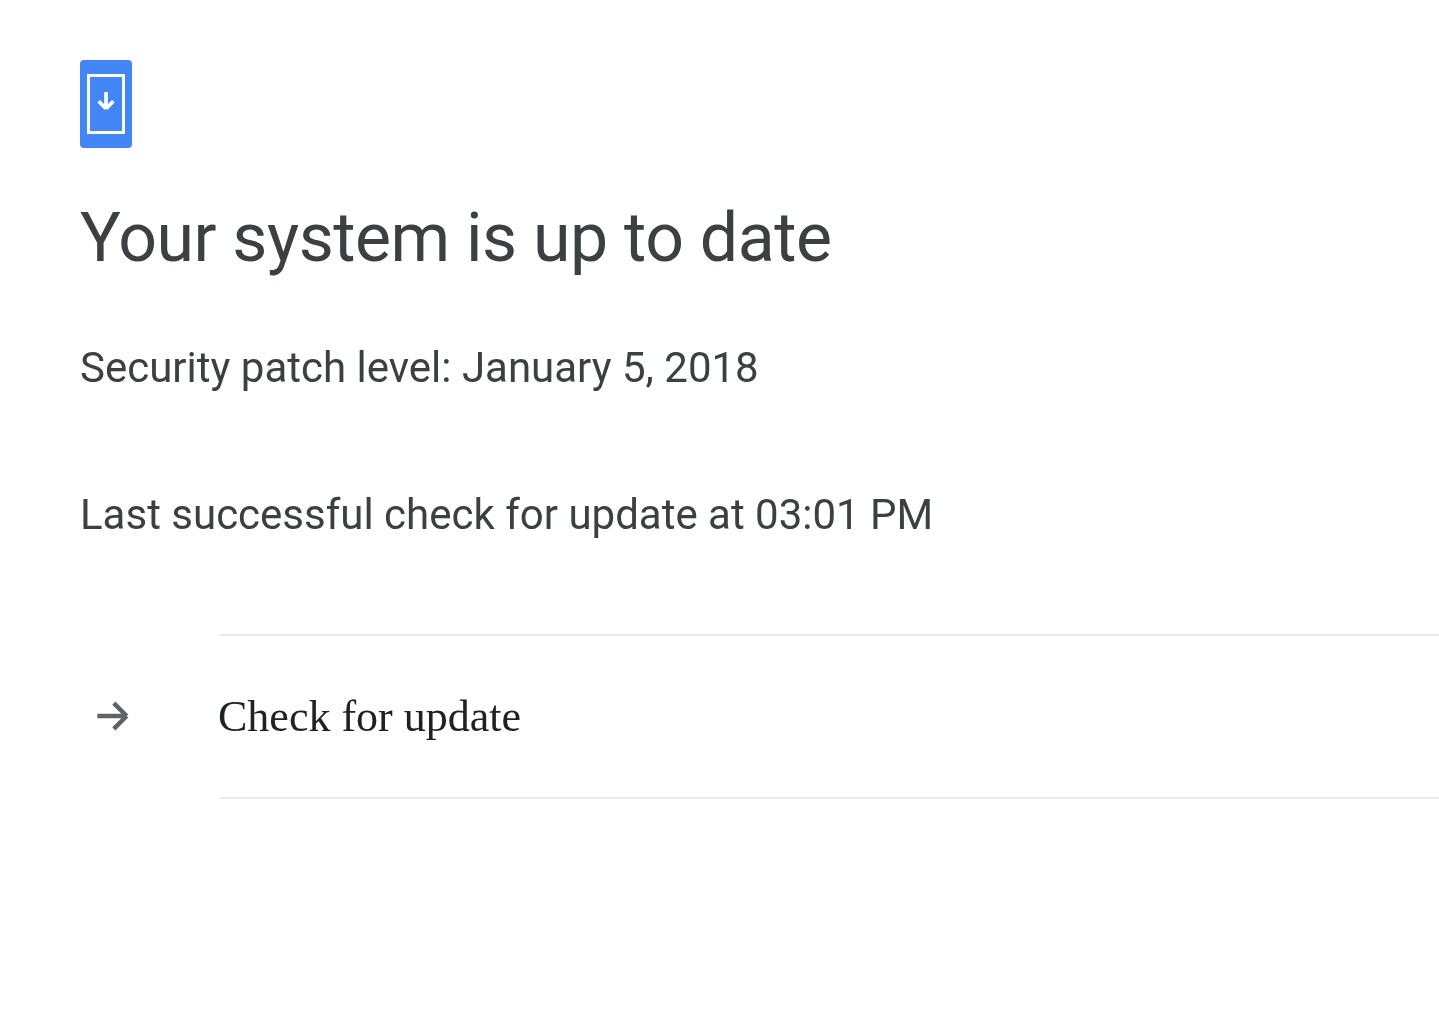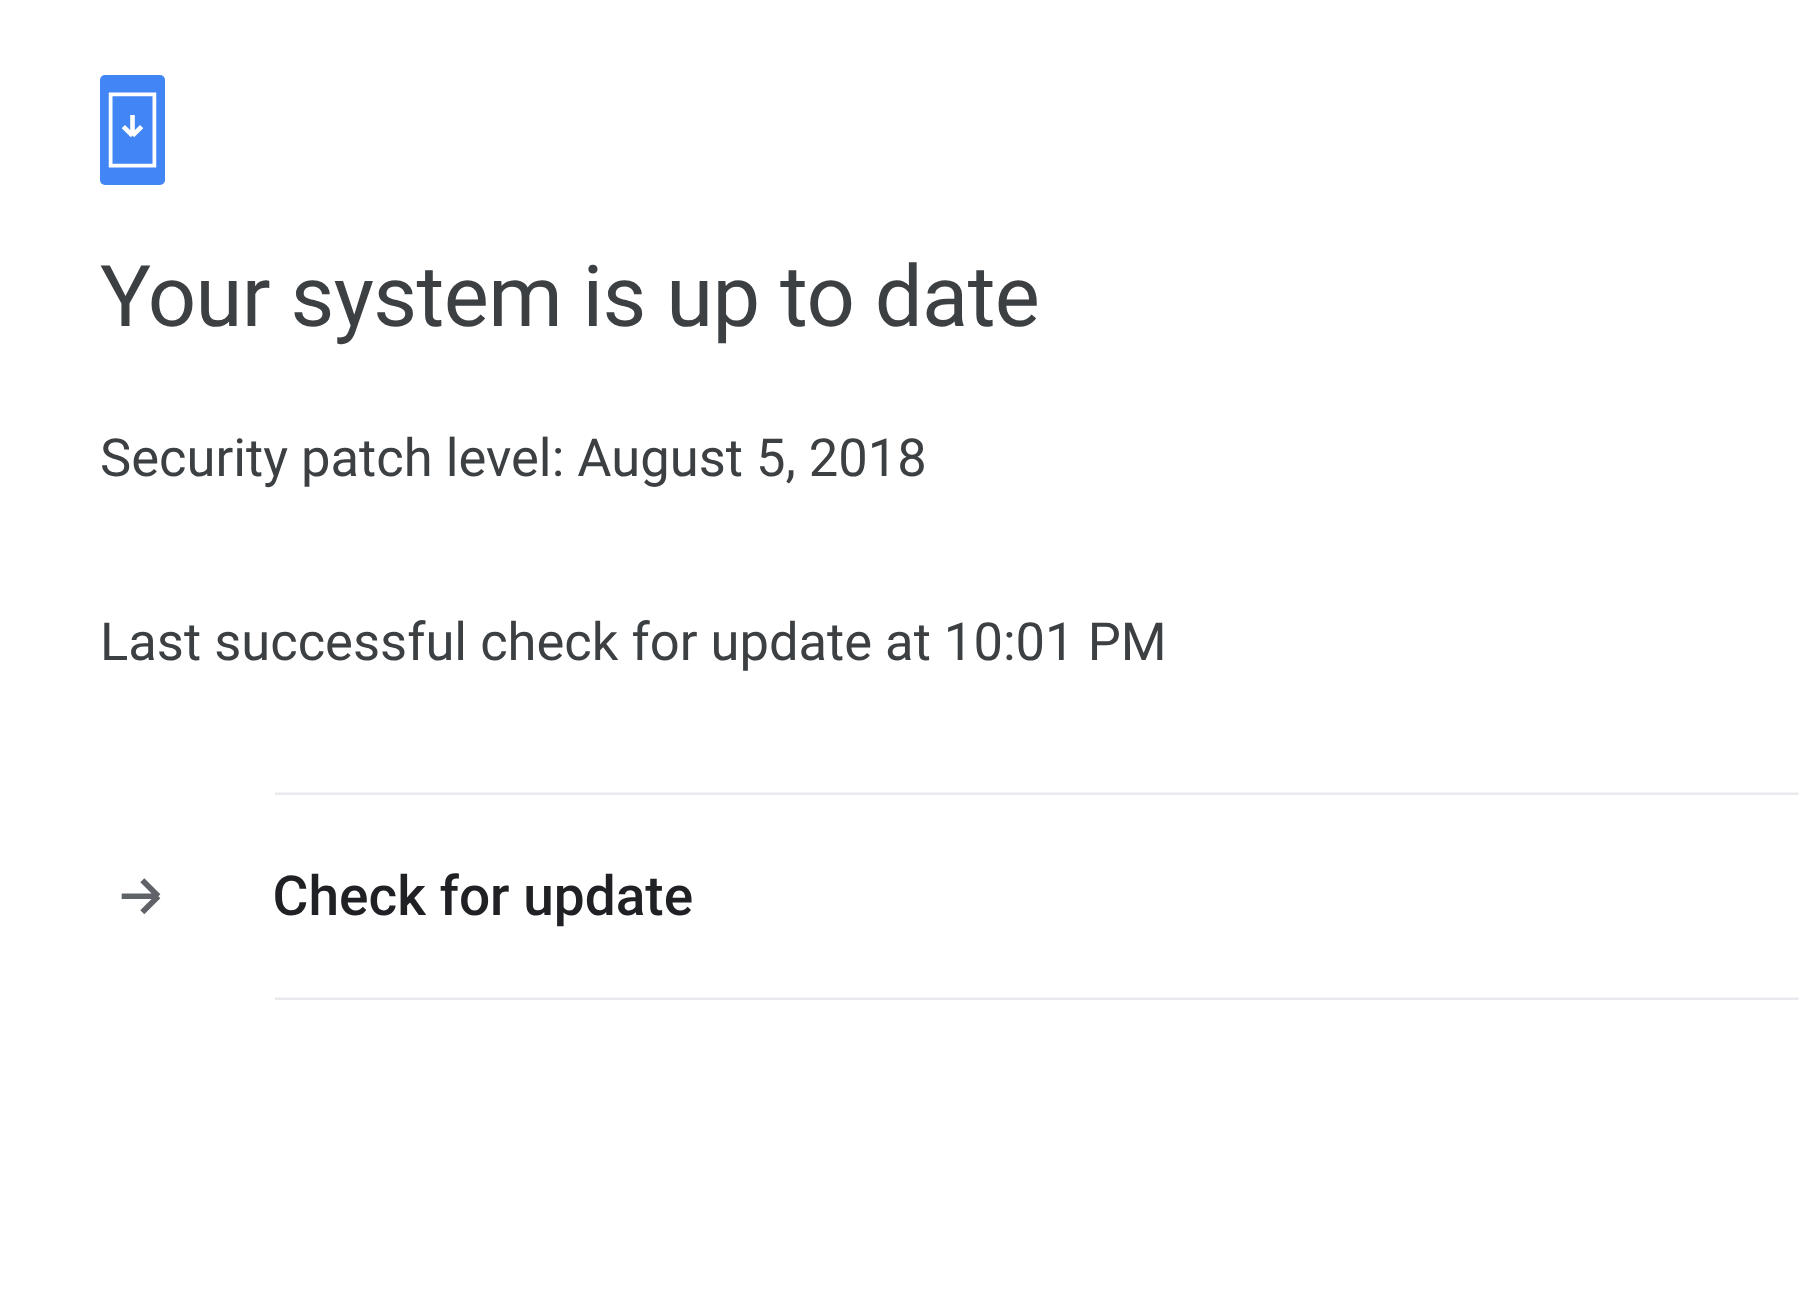--- a/index.html
+++ b/index.html
@@ -87,43 +87,44 @@
       display: flex;
       align-items: center;
       justify-content: center;
       color: #5f6368;
       margin-right: 82px;
     }
     .action-label {
       font-size: 44px;
       font-weight: 500;
       color: #202124;
+      font-family: Liberation Serif, serif;
     }
   </style>
 </head>
 <body>
 
 <div class="container">
   <div class="icon-wrapper">
     <div class="phone-icon">
       <div class="phone-icon-inner">
         <svg class="down-arrow-svg" viewBox="0 0 24 30" fill="none">
           <path d="M12 2 L12 20 M12 20 L4 12 M12 20 L20 12" stroke="#ffffff" stroke-width="4" stroke-linecap="butt" stroke-linejoin="miter"></path>
         </svg>
       </div>
     </div>
   </div>
 
   <h1 class="title">Your system is up to date</h1>
 
   <div class="info-block">
-    <div class="info-line">Security patch level: August 5, 2018</div>
+    <div class="info-line">Security patch level: January 5, 2018</div>
   </div>
 
-  <div class="last-check">Last successful check for update at 10:01 PM</div>
+  <div class="last-check">Last successful check for update at 03:01 PM</div>
 
   <div class="action-row">
     <div class="action-button">
       <div class="arrow-icon">
         <svg width="44" height="44" viewBox="0 0 24 24" fill="none">
           <path d="M4 12 L20 12 M20 12 L13 5 M20 12 L13 19" stroke="#5f6368" stroke-width="2.5" stroke-linecap="butt" stroke-linejoin="miter"></path>
         </svg>
       </div>
       <span class="action-label">Check for update</span>
     </div>

